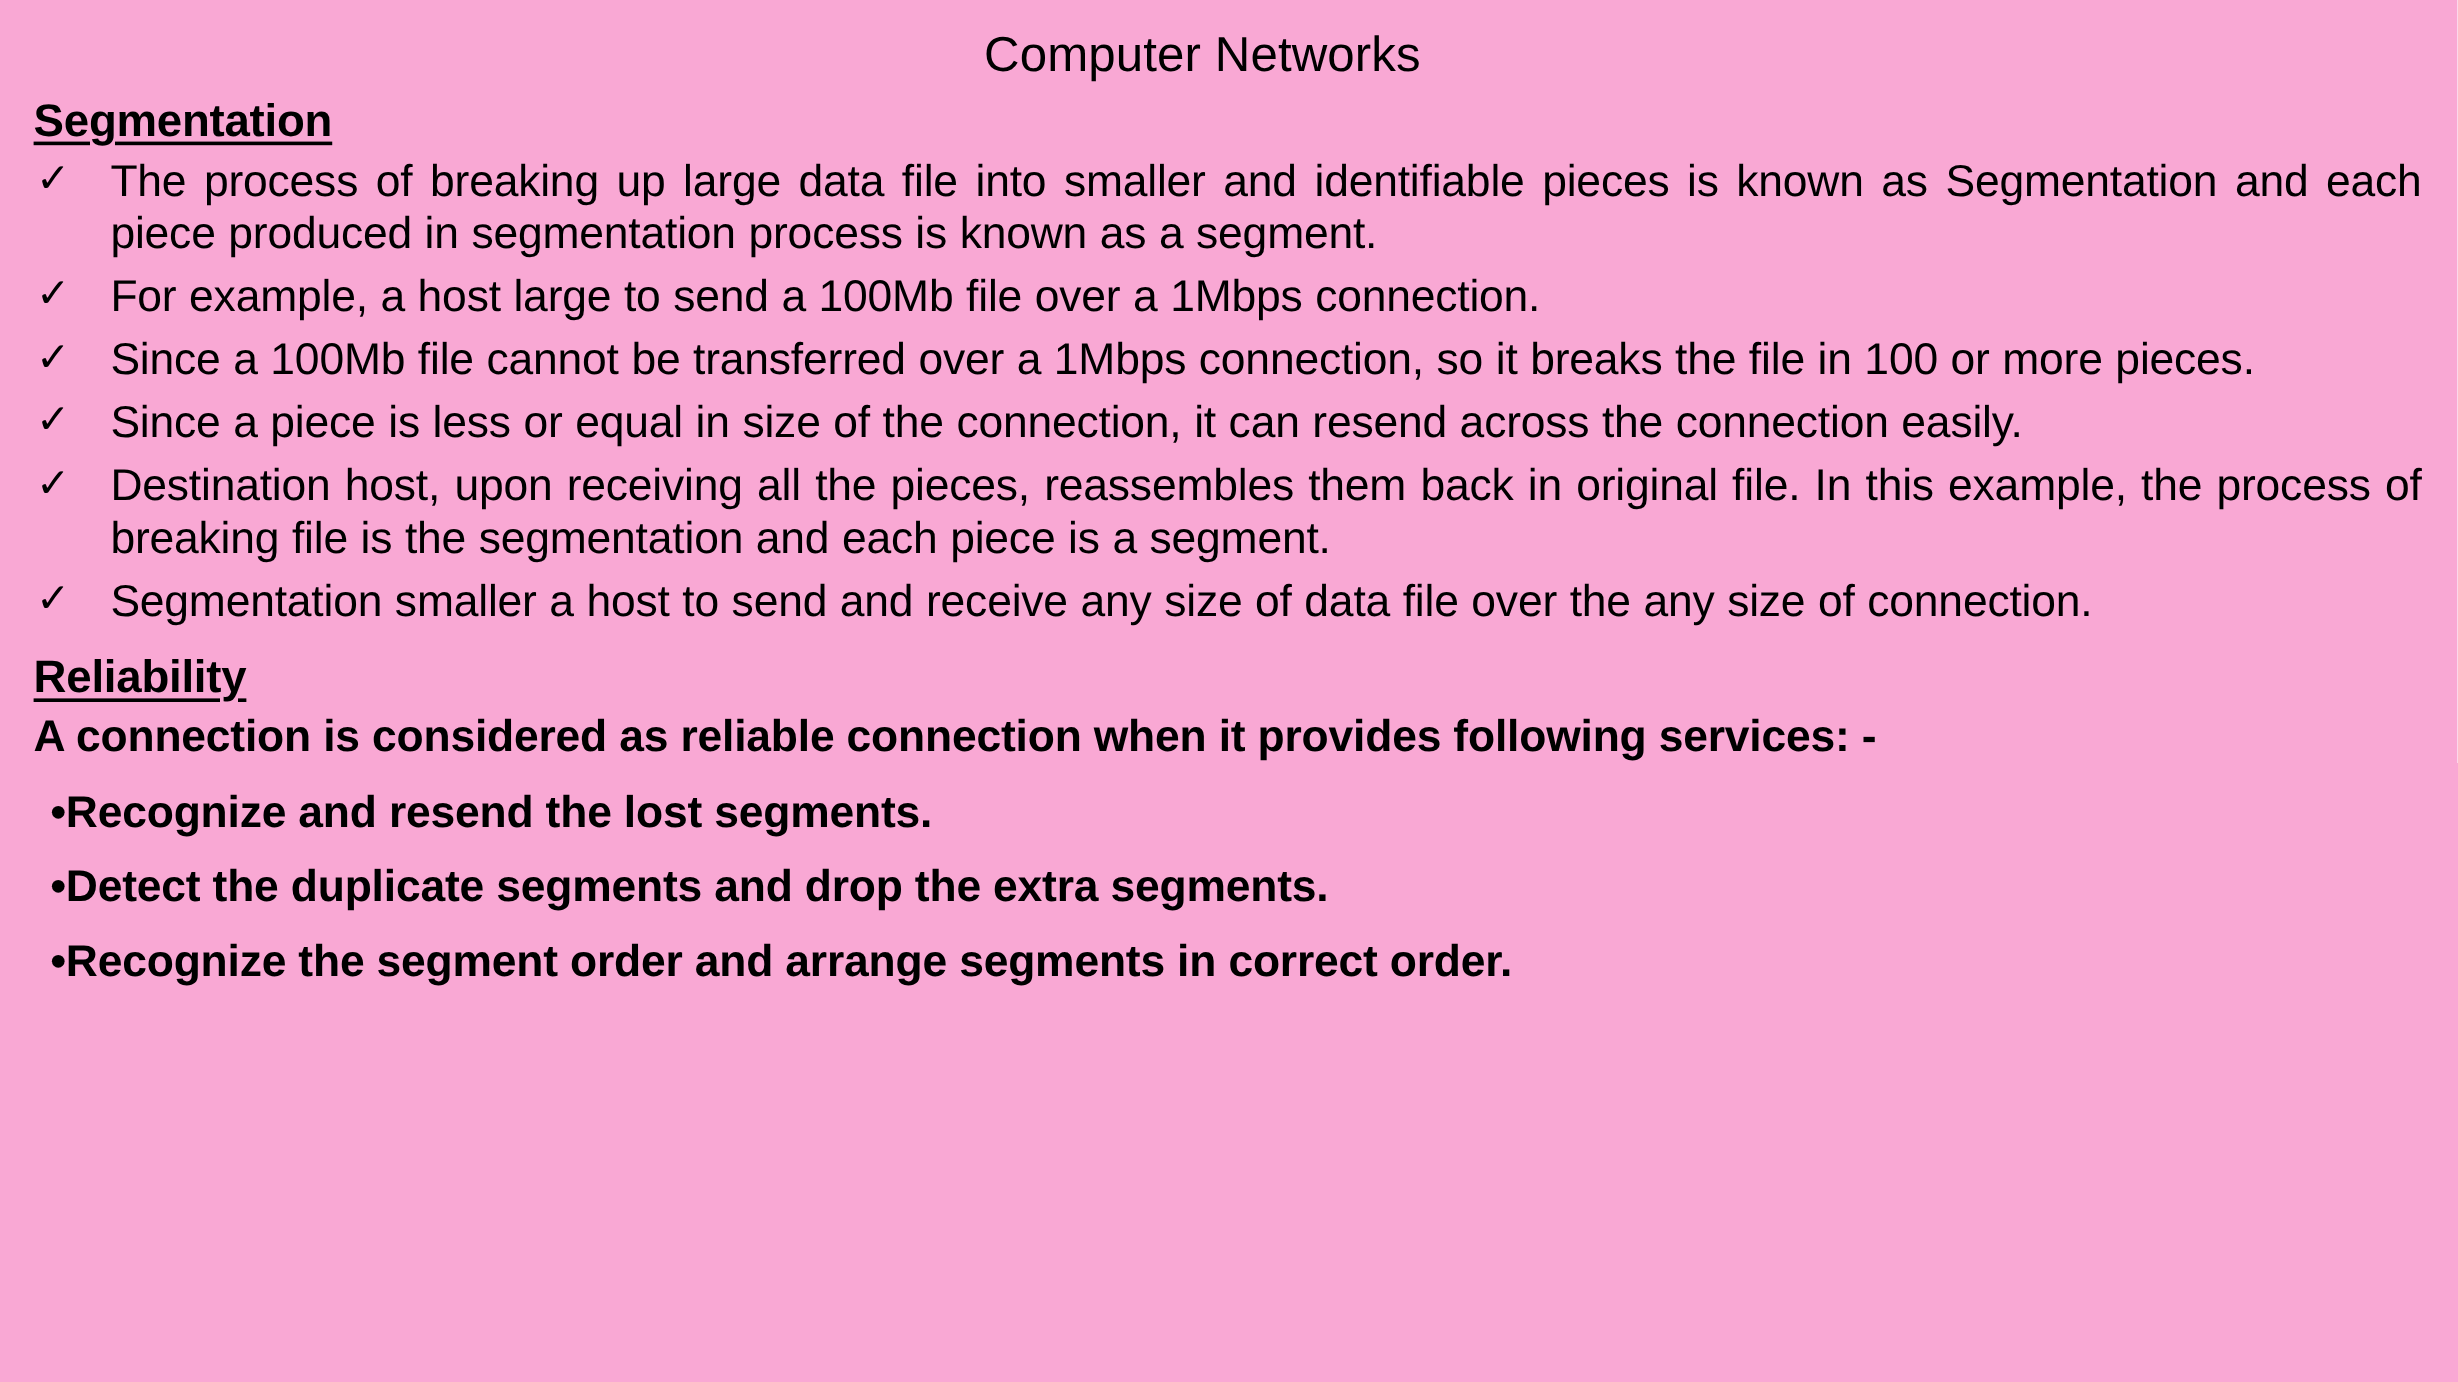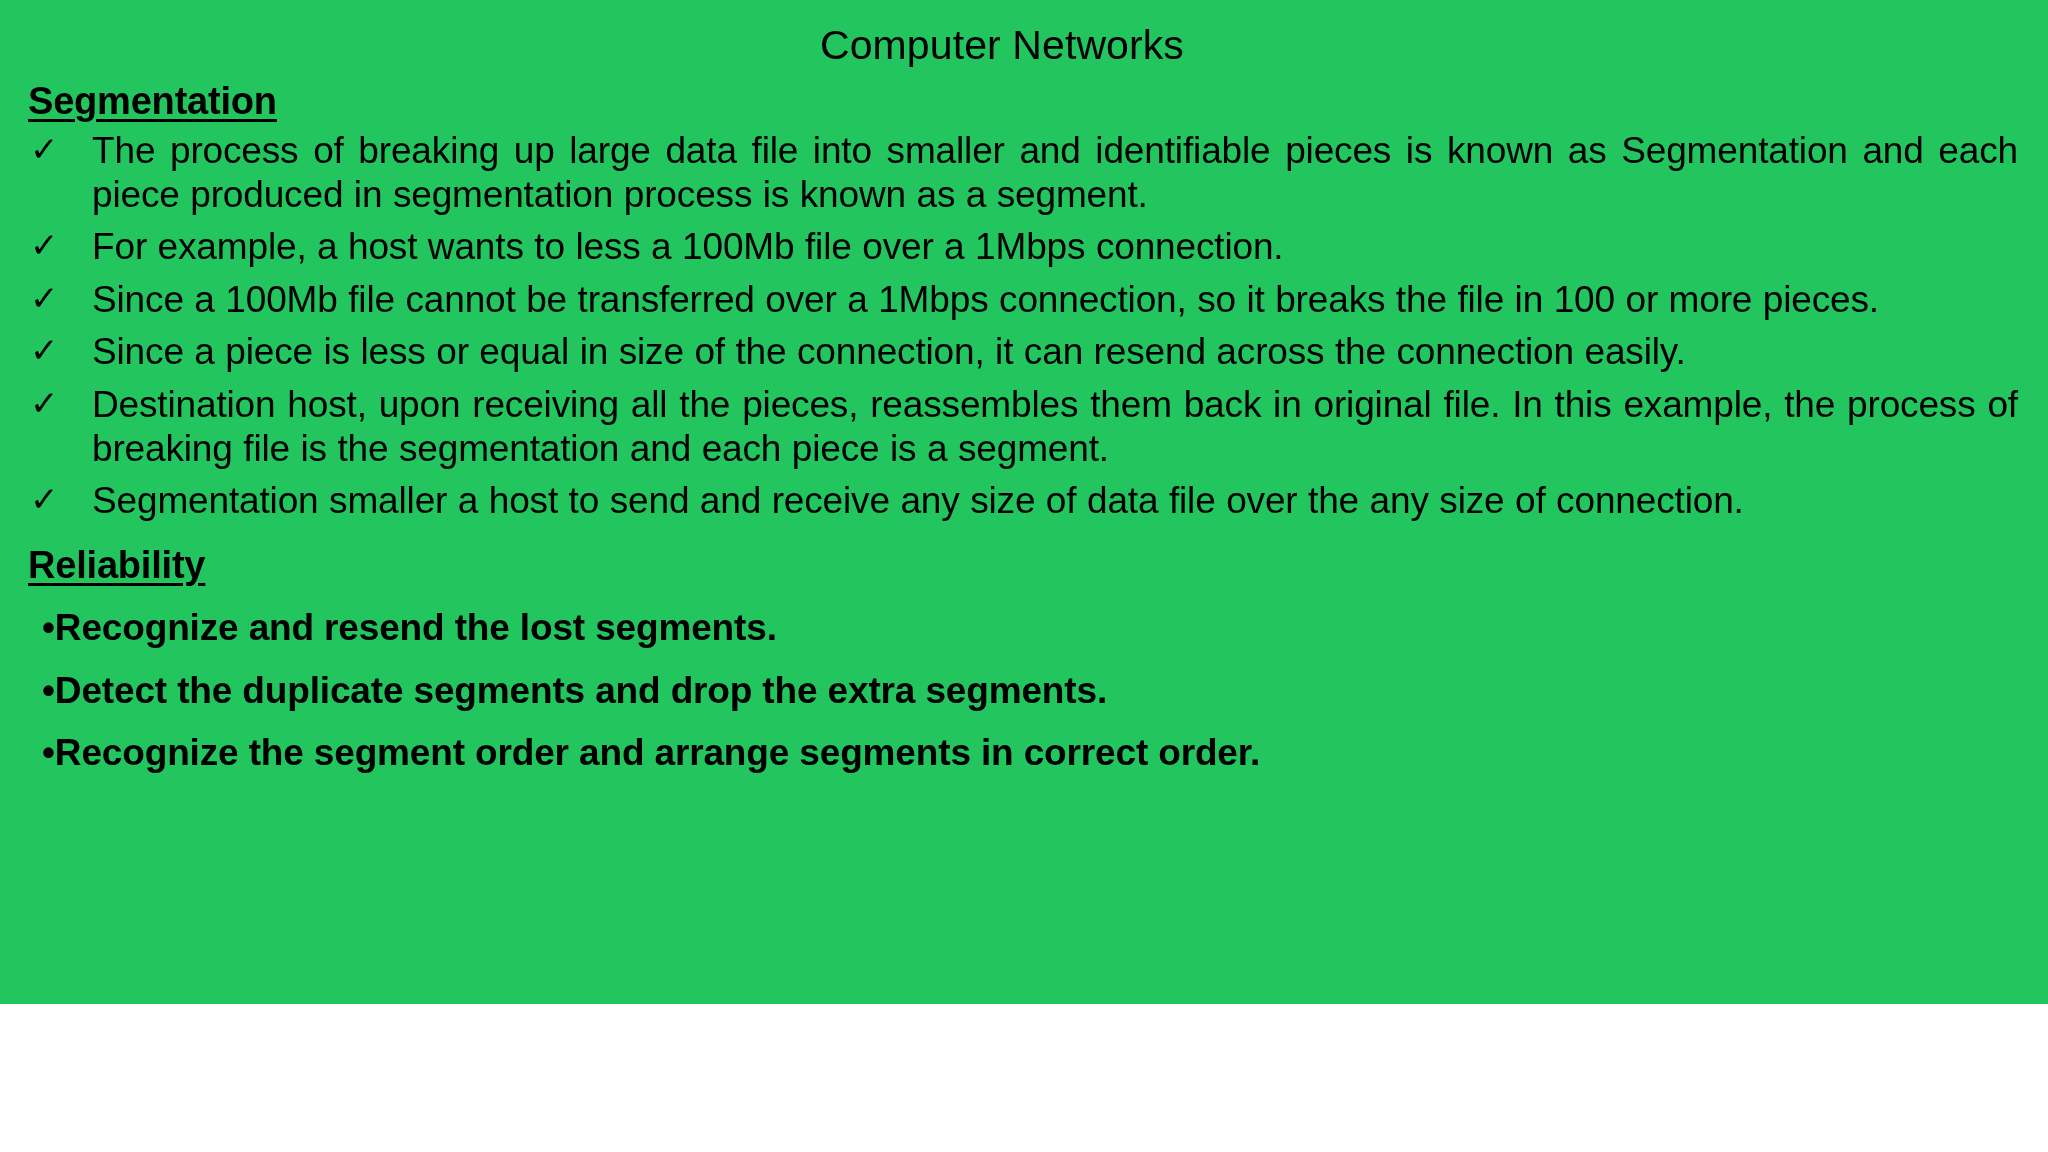--- a/index.html
+++ b/index.html
@@ -8,22 +8,22 @@
     padding: 0;
     background: #ffffff;
   }
   body {
     font-family: "Liberation Sans", sans-serif;
     color: #000000;
   }
   #slide {
     position: relative;
     width: 2048px;
-    height: 1004px;
-    background: #22c55e;
+    height: 1152px;
+    background: #f9a8d4;
     overflow: hidden;
     box-sizing: border-box;
   }
 
   
   .slide-title {
     position: absolute;
     top: 22px;
     left: 0;
     width: 2048px;
@@ -137,21 +137,21 @@
 
     <ul class="check-list">
 
       <li class="check-item">
         <span class="check-mark">✓</span>
         <span class="check-text">The process of breaking up large data file into smaller and identifiable pieces is known as Segmentation and each piece produced in segmentation process is known as a segment.</span>
       </li>
 
       <li class="check-item">
         <span class="check-mark">✓</span>
-        <span class="check-text nojustify">For example, a host wants to less a 100Mb file over a 1Mbps connection.</span>
+        <span class="check-text nojustify">For example, a host large to send a 100Mb file over a 1Mbps connection.</span>
       </li>
 
       <li class="check-item">
         <span class="check-mark">✓</span>
         <span class="check-text">Since a 100Mb file cannot be transferred over a 1Mbps connection, so it breaks the file in 100 or more pieces.</span>
       </li>
 
       <li class="check-item">
         <span class="check-mark">✓</span>
         <span class="check-text nojustify">Since a piece is less or equal in size of the connection, it can resend across the connection easily.</span>
@@ -166,20 +166,21 @@
         <span class="check-mark">✓</span>
         <span class="check-text">Segmentation smaller a host to send and receive any size of data file over the any size of connection.</span>
       </li>
 
     </ul>
 
     <div class="heading-row reliability">
       <span class="section-heading">Reliability</span>
     </div>
 
+    <p class="plain-line">A connection is considered as reliable connection when it provides following services: -</p>
 
     <ul class="dot-list">
 
       <li class="dot-item"><span class="dot-mark">•</span><span>Recognize and resend the lost segments.</span></li>
 
       <li class="dot-item"><span class="dot-mark">•</span><span>Detect the duplicate segments and drop the extra segments.</span></li>
 
       <li class="dot-item"><span class="dot-mark">•</span><span>Recognize the segment order and arrange segments in correct order.</span></li>
 
     </ul>

